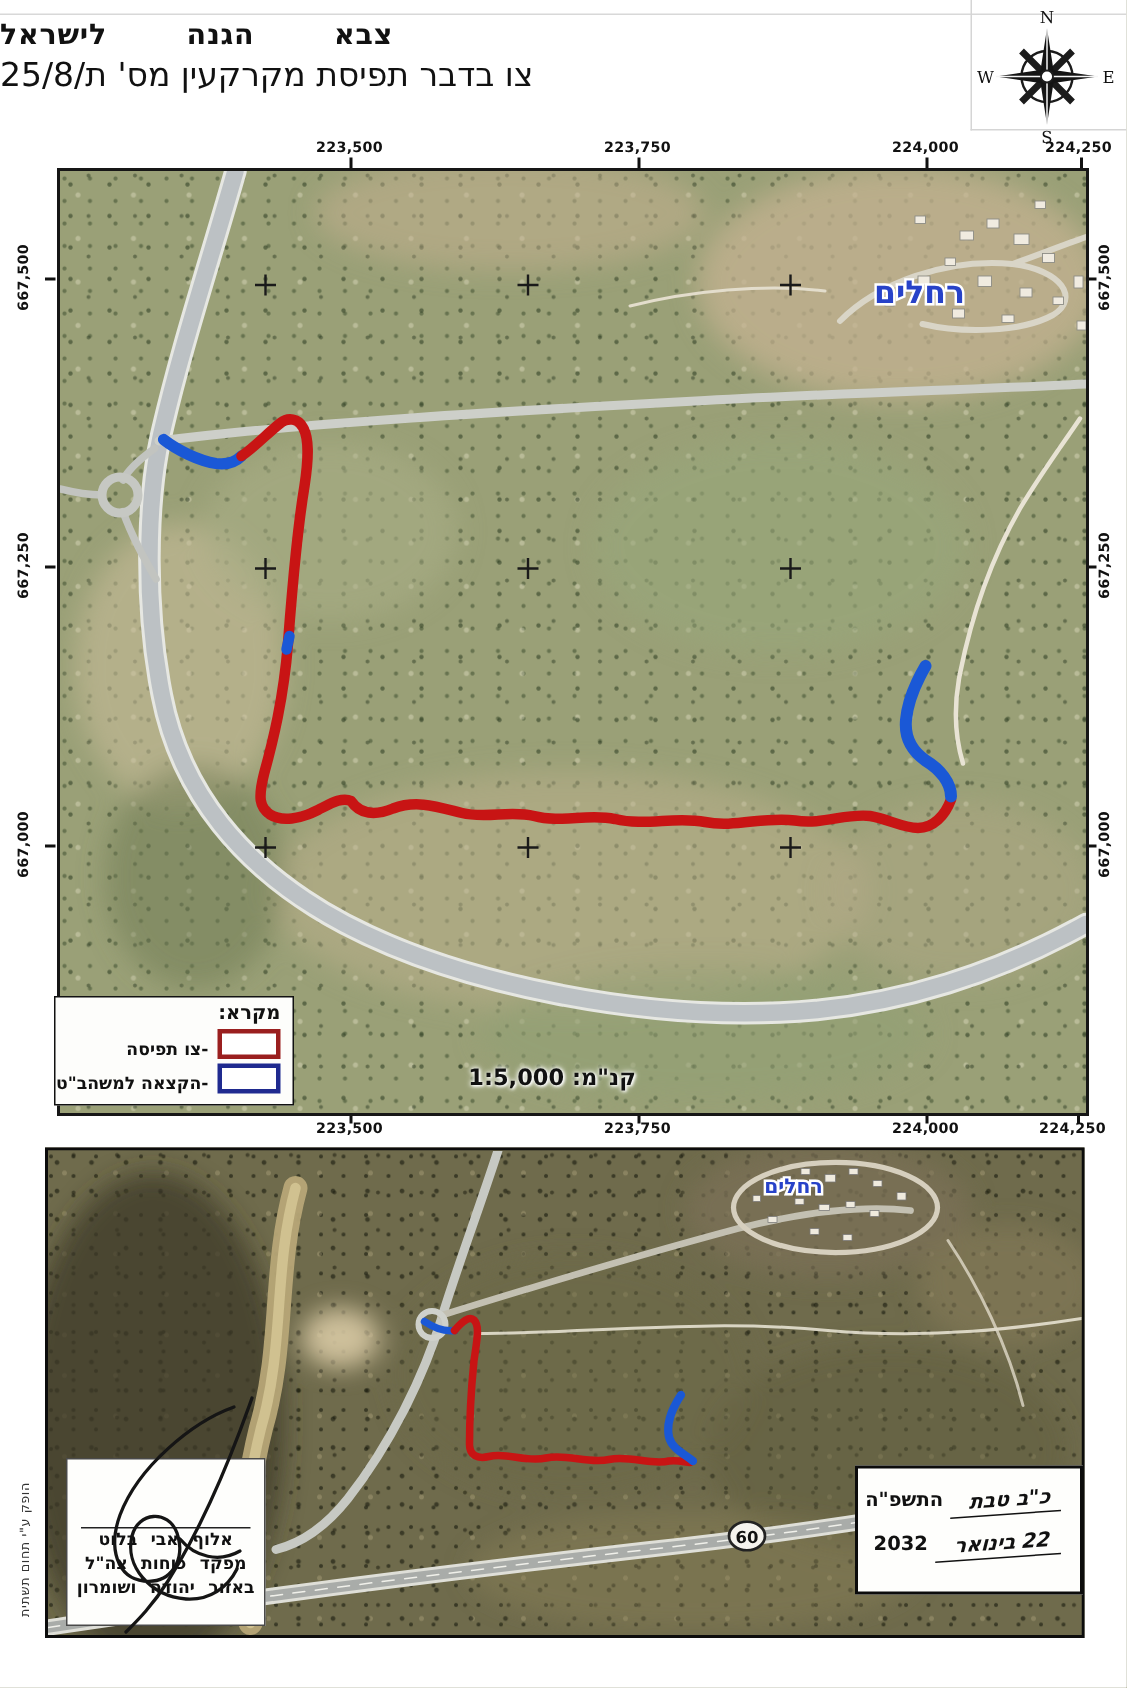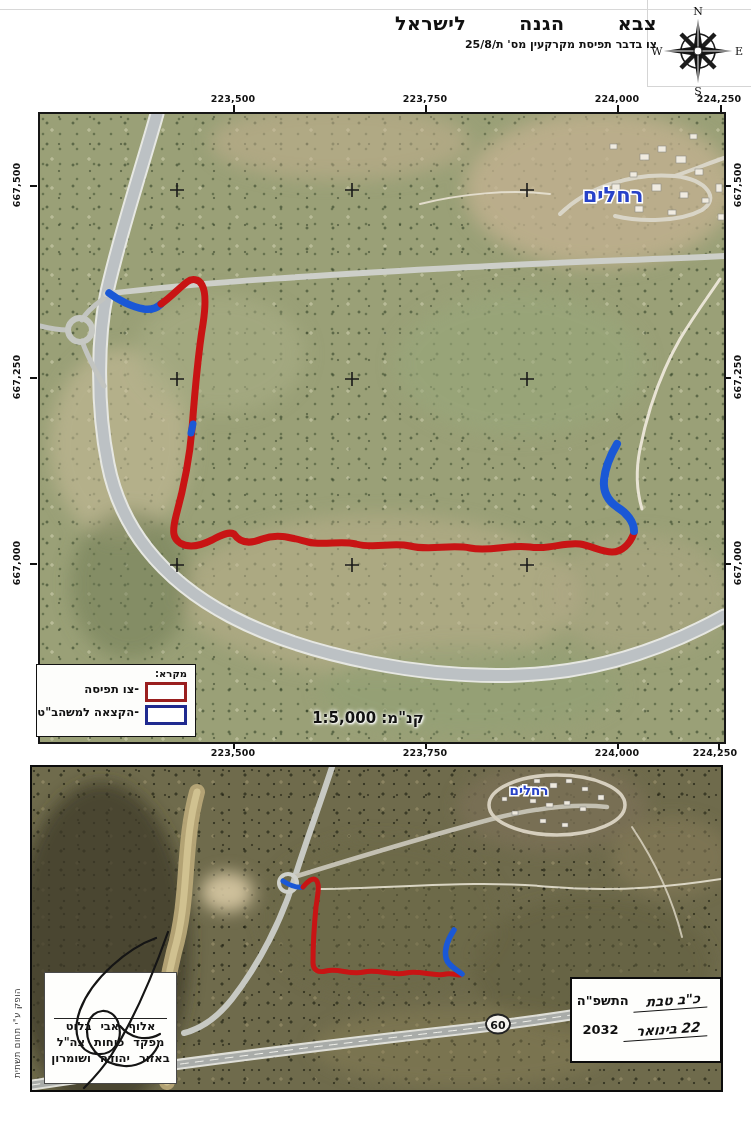--- a/index.html
+++ b/index.html
@@ -2,23 +2,23 @@
 <html lang="he"><head>
 <meta charset="utf-8">
 <style>
   html,body{margin:0;padding:0;background:#e9e9e9;}
   .page{position:relative;width:751px;height:1125px;margin:0 auto;background:#ffffff;
         overflow:hidden;font-family:"DejaVu Sans",sans-serif;color:#111;}
   .scanline{position:absolute;left:0;top:9px;width:751px;height:1px;background:#d8d8d8;}
   .corner-artifact{position:absolute;left:647px;top:0;width:104px;height:86px;
         border-left:1px solid #d5d5d5;border-bottom:1px solid #d5d5d5;}
   
-  .hdr{position:absolute;left:0;top:12px;width:657px;text-align:right;direction:rtl;}
+  .hdr{position:absolute;left:0;top:12px;width:657px;text-align:left;direction:rtl;}
   .hdr-l1{font-size:19px;font-weight:bold;word-spacing:46px;letter-spacing:.5px;}
-  .hdr-l2{font-size:11px;font-weight:bold;margin-top:4px;}
+  .hdr-l2{font-size:22px;font-weight:normal;margin-top:4px;}
   .hdr-l2 .num{direction:ltr;unicode-bidi:bidi-override;}
   
   .compass{position:absolute;left:650px;top:4px;}
   
   .map-main{position:absolute;left:38px;top:112px;width:684px;height:628px;
         border:2px solid #161616;box-sizing:content-box;background:#9aa077;}
   .terrain-main{position:absolute;inset:0;
     background-color:#9aa077;
     background-image:
       radial-gradient(circle at 7px 9px, rgba(42,58,32,.55) 1.1px, transparent 1.8px),
@@ -28,22 +28,22 @@
     background-size:26px 21px,31px 27px,37px 29px,17px 15px;}
   .map-main svg{position:absolute;inset:0;}
   .coord{position:absolute;font-size:9.5px;font-weight:bold;letter-spacing:.2px;
         transform:translateX(-50%);white-space:nowrap;}
   .coord-side{transform:translate(-50%,-50%) rotate(-90deg);}
   .tick-v{position:absolute;width:1.6px;height:7px;background:#111;}
   .tick-h{position:absolute;width:7px;height:1.6px;background:#111;}
   
   .legend{position:absolute;left:36px;top:664px;width:160px;height:73px;background:#fdfdfb;
         border:1.6px solid #111;direction:rtl;padding:3px 8px 0 4px;box-sizing:border-box;z-index:5;}
-  .legend-title{font-size:10px;font-weight:bold;text-align:right;}
-  .legend-row{display:flex;align-items:flex-start;gap:6px;margin-top:3px;}
+  .legend-title{font-size:13px;font-weight:bold;text-align:right;}
+  .legend-row{display:flex;align-items:flex-end;gap:6px;margin-top:3px;}
   .swatch{width:36px;height:14px;background:#fff;flex:0 0 auto;}
   .swatch-red{border:3px solid #9a1f1f;}
   .swatch-blue{border:3px solid #1f2a8f;}
   .legend-label{font-size:11.5px;font-weight:bold;white-space:nowrap;}
   .scale-label{position:absolute;left:288px;top:709px;width:160px;text-align:center;direction:rtl;
         font-size:15px;font-weight:bold;z-index:4;
         text-shadow:0 0 3px #fff,0 0 5px #fff,1px 1px 2px #fff;}
   
   .map-sub{position:absolute;left:30px;top:765px;width:689px;height:323px;
         border:2.5px solid #0c0c0c;background:#6f6b4c;}

